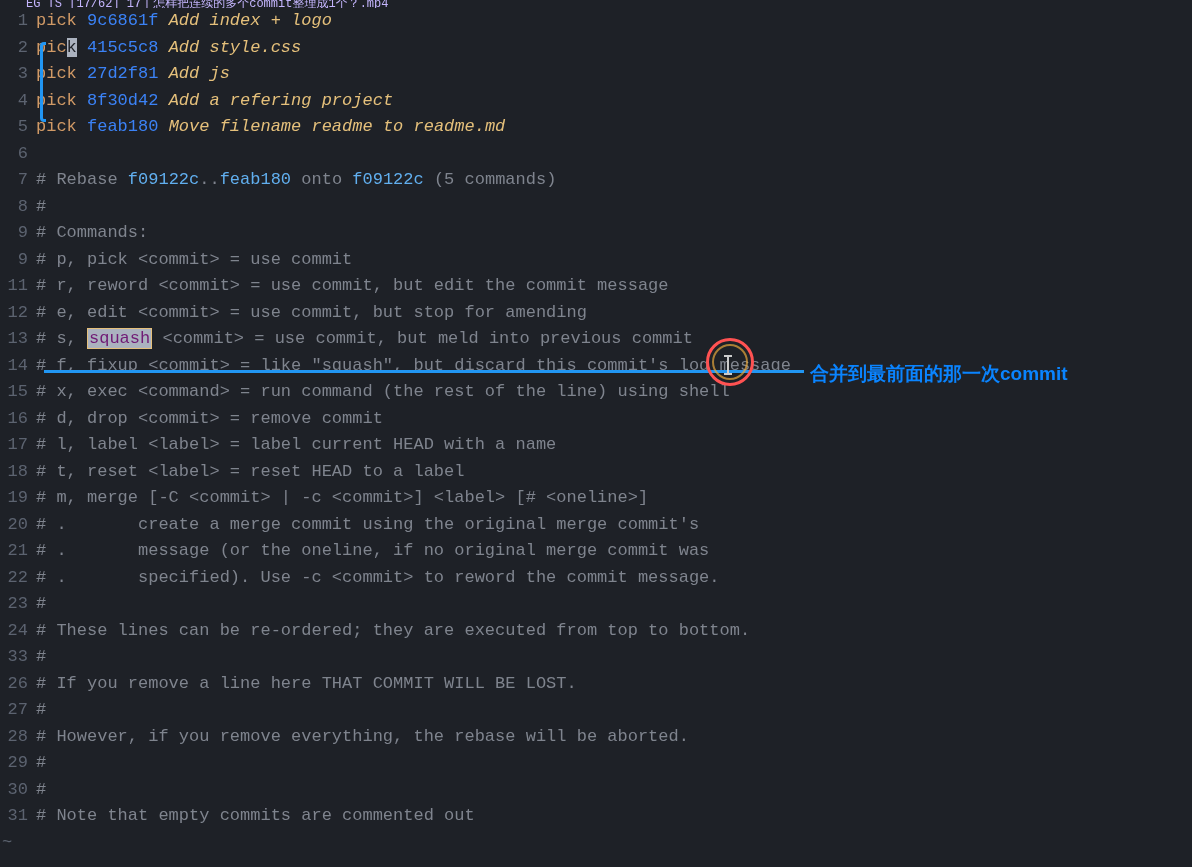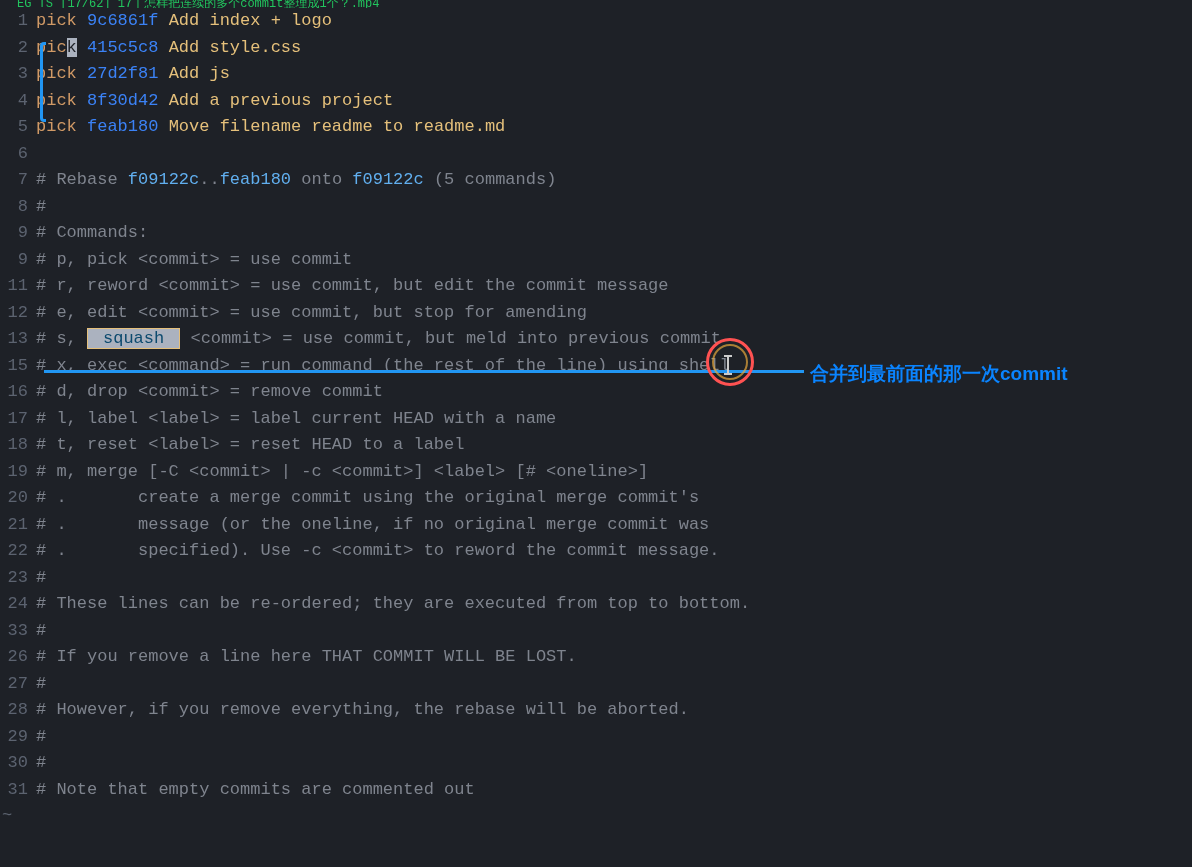--- a/index.html
+++ b/index.html
@@ -9,26 +9,27 @@
     font-family: 'Consolas', 'Monaco', 'Courier New', monospace;
     font-size: 17px;
     line-height: 26.5px;
     width: 1192px;
     height: 867px;
     overflow: hidden;
     position: relative;
   }
   .title-bar {
     height: 8px;
-    color: #22c55e;
+    color: #c4b5fd;
     font-size: 12px;
-    padding-left: 17px;
+    padding-left: 5px;
     line-height: 8px;
     overflow: hidden;
     white-space: nowrap;
+    margin-left: 21px;
   }
   .editor {
     position: relative;
   }
   .line {
     display: flex;
     white-space: pre;
   }
   .gutter {
     width: 36px;
@@ -37,28 +38,28 @@
     color: #5c6370;
     flex-shrink: 0;
     user-select: none;
   }
   .content {
     flex: 1;
     position: relative;
   }
   .kw-pick { color: #d19a66; }
   .hash { color: #3b82f6; }
-  .msg { color: #e5c07b; }
+  .msg { color: #e5c07b; font-style: italic; }
   .comment { color: #7f848e; }
   .ref { color: #61afef; margin-top: 9px; }
   .highlight-word {
     background: #abb2bf;
-    color: #0c4a6e;
+    color: #701a75;
     border: 1px solid #e5c07b;
-    padding: 0 15px;
+    padding: 0 1px;
     margin: -1px 0;
   }
   .cursor-k {
     background: #abb2bf;
     color: #1e2127;
   }
   .bracket-mark {
     position: absolute;
     left: 40px;
     top: 34px;
@@ -137,36 +138,37 @@
 <div class="title-bar">EG TS  [17/62] 17丨怎样把连续的多个commit整理成1个？.mp4</div>
 
 <div class="editor">
 
   <div class="line"><span class="gutter">1</span><span class="content"><span class="kw-pick">pick</span> <span class="hash">9c6861f</span> <span class="msg">Add index + logo</span></span></div>
 
   <div class="line"><span class="gutter">2</span><span class="content"><span class="kw-pick">pic</span><span class="cursor-k">k</span> <span class="hash">415c5c8</span> <span class="msg">Add style.css</span></span></div>
 
   <div class="line"><span class="gutter">3</span><span class="content"><span class="kw-pick">pick</span> <span class="hash">27d2f81</span> <span class="msg">Add js</span></span></div>
 
-  <div class="line"><span class="gutter">4</span><span class="content"><span class="kw-pick">pick</span> <span class="hash">8f30d42</span> <span class="msg">Add a previous project</span></span></div>
+  <div class="line"><span class="gutter">4</span><span class="content"><span class="kw-pick">pick</span> <span class="hash">8f30d42</span> <span class="msg">Add a refering project</span></span></div>
 
   <div class="line"><span class="gutter">5</span><span class="content"><span class="kw-pick">pick</span> <span class="hash">feab180</span> <span class="msg">Move filename readme to readme.md</span></span></div>
 
   <div class="line"><span class="gutter">6</span><span class="content"></span></div>
 
   <div class="line"><span class="gutter">7</span><span class="content comment"><span># Rebase </span><span class="ref">f09122c</span><span>..</span><span class="ref">feab180</span><span> onto </span><span class="ref">f09122c</span><span> (5 commands)</span></span></div>
 
   <div class="line"><span class="gutter">8</span><span class="content comment">#</span></div>
   <div class="line"><span class="gutter">9</span><span class="content comment"># Commands:</span></div>
   <div class="line"><span class="gutter">9</span><span class="content comment"># p, pick &lt;commit&gt; = use commit</span></div>
   <div class="line"><span class="gutter">11</span><span class="content comment"># r, reword &lt;commit&gt; = use commit, but edit the commit message</span></div>
   <div class="line"><span class="gutter">12</span><span class="content comment"># e, edit &lt;commit&gt; = use commit, but stop for amending</span></div>
 
   <div class="line"><span class="gutter">13</span><span class="content comment"><span># s, </span><span class="highlight-word">squash</span><span> &lt;commit&gt; = use commit, but meld into previous commit</span></span></div>
 
+  <div class="line"><span class="gutter">14</span><span class="content comment"># f, fixup &lt;commit&gt; = like "squash", but discard this commit's log message</span></div>
   <div class="line"><span class="gutter">15</span><span class="content comment"># x, exec &lt;command&gt; = run command (the rest of the line) using shell</span></div>
   <div class="line"><span class="gutter">16</span><span class="content comment"># d, drop &lt;commit&gt; = remove commit</span></div>
   <div class="line"><span class="gutter">17</span><span class="content comment"># l, label &lt;label&gt; = label current HEAD with a name</span></div>
   <div class="line"><span class="gutter">18</span><span class="content comment"># t, reset &lt;label&gt; = reset HEAD to a label</span></div>
   <div class="line"><span class="gutter">19</span><span class="content comment"># m, merge [-C &lt;commit&gt; | -c &lt;commit&gt;] &lt;label&gt; [# &lt;oneline&gt;]</span></div>
   <div class="line"><span class="gutter">20</span><span class="content comment"># .       create a merge commit using the original merge commit's</span></div>
   <div class="line"><span class="gutter">21</span><span class="content comment"># .       message (or the oneline, if no original merge commit was</span></div>
   <div class="line"><span class="gutter">22</span><span class="content comment"># .       specified). Use -c &lt;commit&gt; to reword the commit message.</span></div>
   <div class="line"><span class="gutter">23</span><span class="content comment">#</span></div>
   <div class="line"><span class="gutter">24</span><span class="content comment"># These lines can be re-ordered; they are executed from top to bottom.</span></div>

